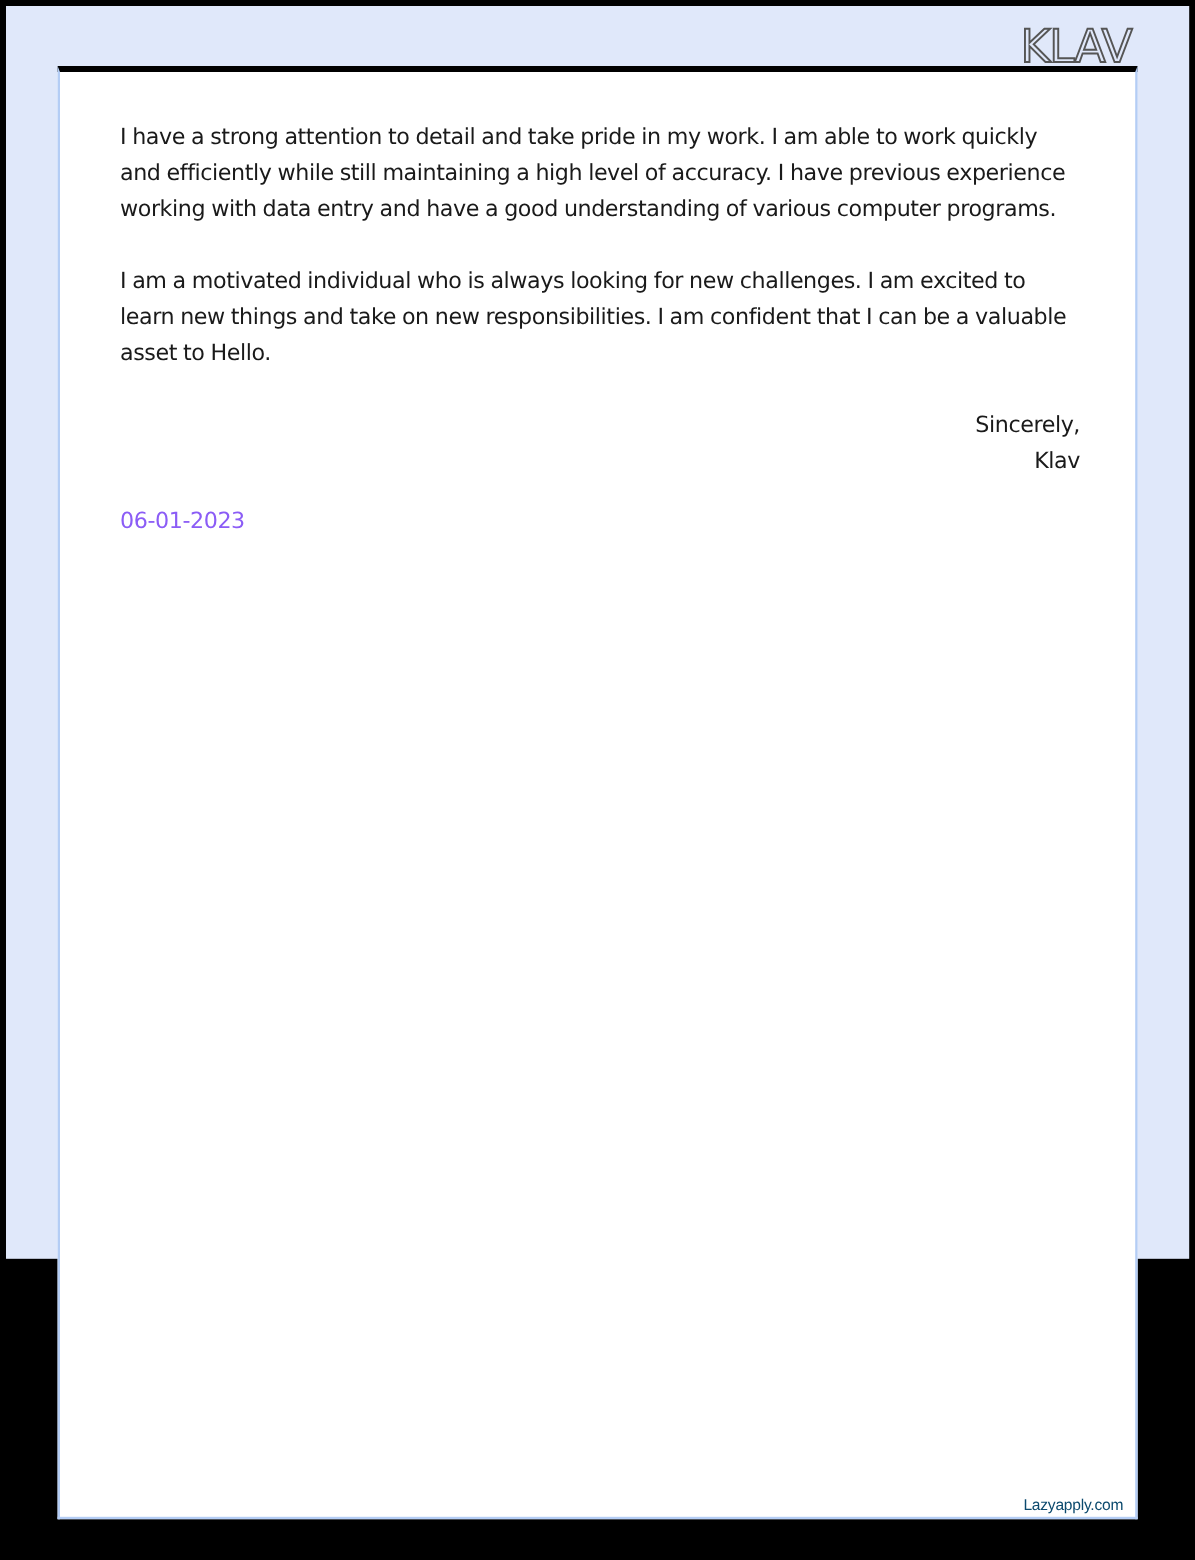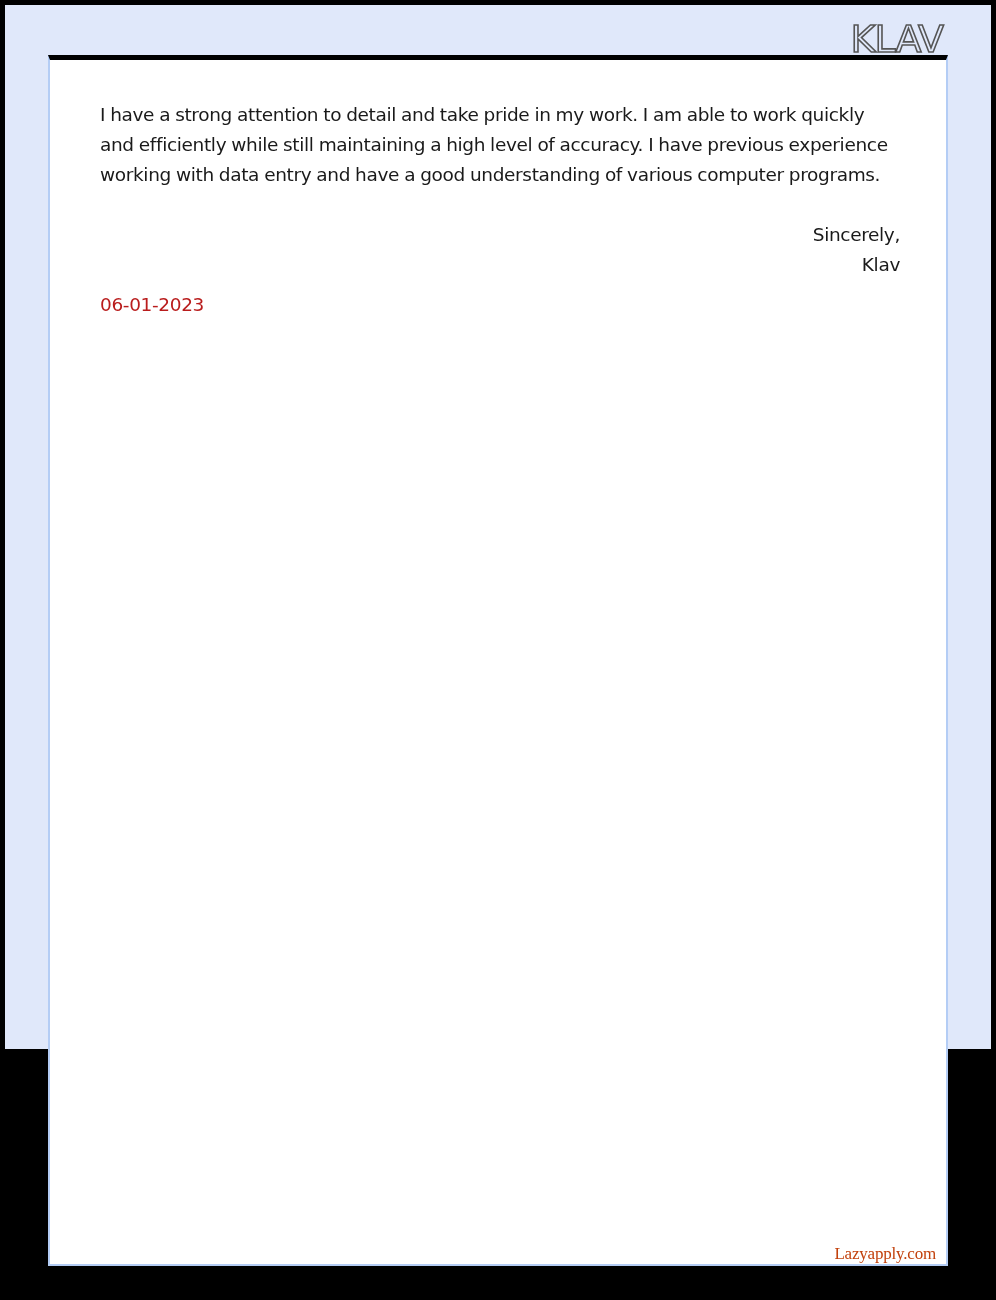--- a/index.html
+++ b/index.html
@@ -55,43 +55,44 @@
       word-spacing: -0.5px;
     }
     .letter p {
       margin: 0 0 30px 0;
     }
     .letter .sig {
       margin: 0;
       text-align: right;
     }
     .date {
-      margin-top: 10px;
-      color: #b91c1c;
+      margin-top: 20px;
+      color: #8b5cf6;
     }
     .footer {
       position: absolute;
       right: 10px;
       bottom: 2px;
-      font-family: Liberation Serif, serif;
-      font-size: 17px;
+      font-family: Liberation Sans, sans-serif;
+      font-size: 13px;
       line-height: 16px;
-      color: #c2410c;
+      color: #0c4a6e;
       letter-spacing: -0.2px;
     }
   </style>
 </head>
 <body>
 
 <div class="frame">
   <div class="brand">KLAV</div>
 
   <div class="card">
     <div class="letter">
       <p>I have a strong attention to detail and take pride in my work. I am able to work quickly and efficiently while still maintaining a high level of accuracy. I have previous experience working with data entry and have a good understanding of various computer programs.</p>
+      <p>I am a motivated individual who is always looking for new challenges. I am excited to learn new things and take on new responsibilities. I am confident that I can be a valuable asset to Hello.</p>
       <p class="sig">Sincerely,</p>
       <p class="sig">Klav</p>
       <div class="date">06-01-2023</div>
     </div>
 
     <div class="footer">Lazyapply.com</div>
   </div>
 </div>
 
 </body></html>

